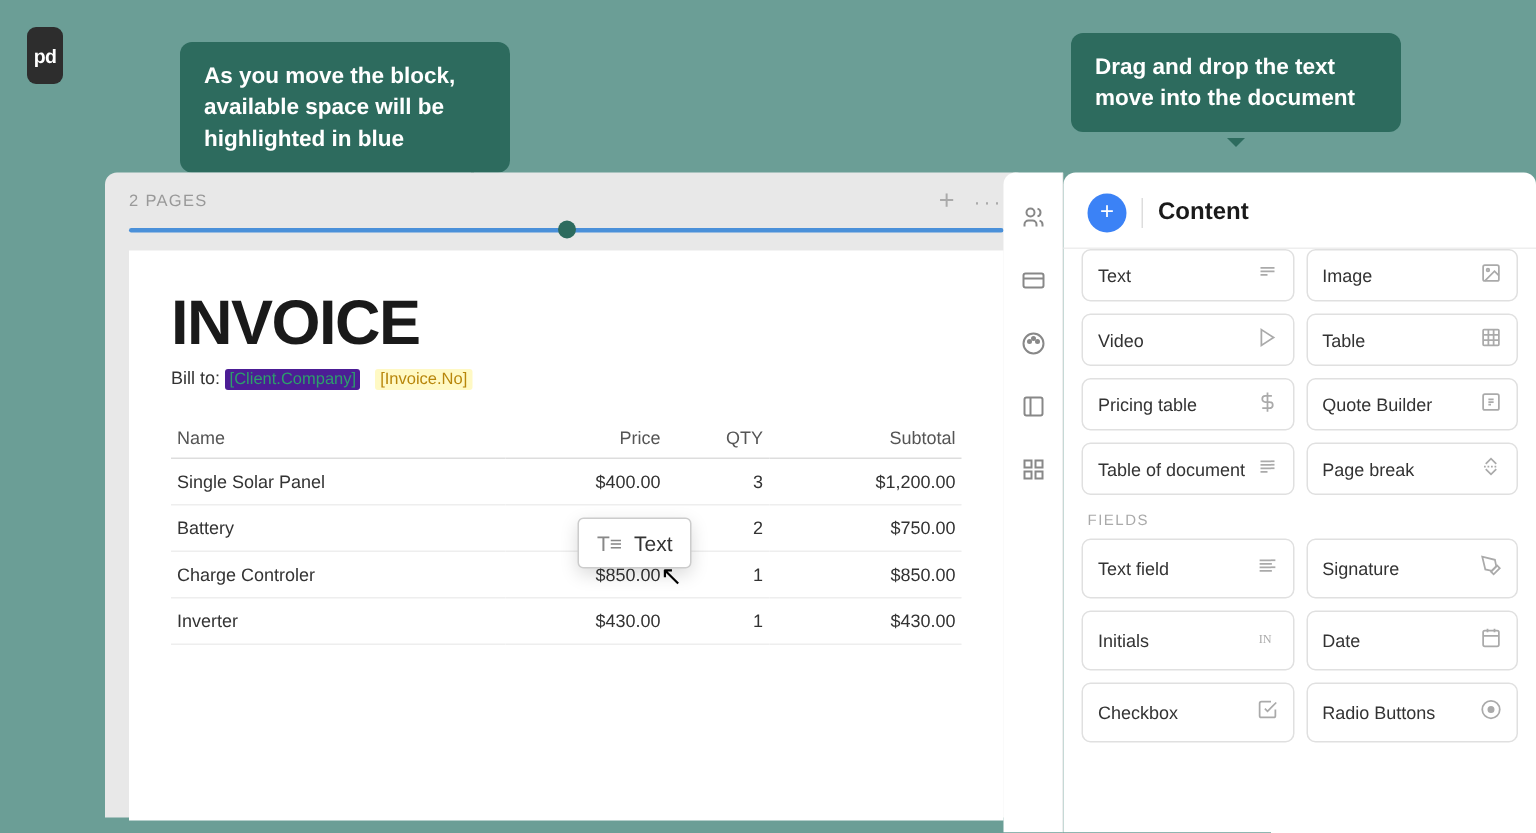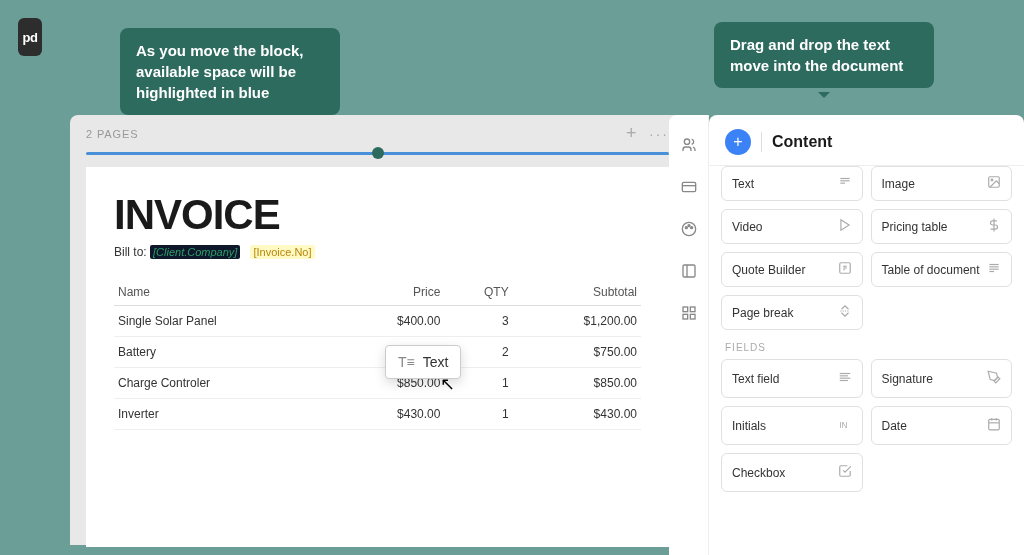--- a/index.html
+++ b/index.html
@@ -167,25 +167,24 @@
       letter-spacing: -1px;
       margin-bottom: 6px;
     }
     .bill-to {
       font-size: 12px;
       color: #333;
       margin-bottom: 20px;
     }
     .bill-to span.highlight-green {
       color: #2d9e6b;
-      background: #0f172a;
+      background: #4c1d95;
       padding: 1px 3px;
       border-radius: 2px;
       font-size: 11px;
-      font-style: italic;
     }
     .bill-to span.highlight-yellow {
       color: #b8860b;
       background: #fff9c4;
       padding: 1px 3px;
       border-radius: 2px;
       font-size: 11px;
     }
 
     
@@ -358,21 +357,21 @@
       border-radius: 6px;
       padding: 10px 10px;
       display: flex;
       align-items: center;
       justify-content: space-between;
       font-size: 12.5px;
       color: #333;
       cursor: pointer;
     }
     .field-item .field-label { font-weight: 500; font-size: 12px; }
-    .field-item .field-icon { color: #aaa; font-size: 13px; }
+    .field-item .field-icon { color: #aaa; font-size: 13px; font-family: Liberation Serif, serif; }
 
     .panel-scroll {
       overflow-y: auto;
       flex: 1;
     }
   </style>
 </head>
 <body>
 
 <div class="logo">
@@ -522,20 +521,30 @@
               <polyline points="21 15 16 10 5 21"></polyline>
             </svg></span>
     </div>
         <div class="block-item">
       <span class="block-label">Video</span>
       <span class="block-icon"><svg width="14" height="14" viewBox="0 0 24 24" fill="none" stroke="#aaa" stroke-width="2">
               <polygon points="5 3 19 12 5 21 5 3"></polygon>
             </svg></span>
     </div>
         <div class="block-item">
+      <span class="block-label">Table</span>
+      <span class="block-icon"><svg width="14" height="14" viewBox="0 0 24 24" fill="none" stroke="#aaa" stroke-width="2">
+              <rect x="3" y="3" width="18" height="18" rx="1"></rect>
+              <line x1="3" y1="9" x2="21" y2="9"></line>
+              <line x1="3" y1="15" x2="21" y2="15"></line>
+              <line x1="9" y1="3" x2="9" y2="21"></line>
+              <line x1="15" y1="3" x2="15" y2="21"></line>
+            </svg></span>
+    </div>
+        <div class="block-item">
       <span class="block-label">Pricing table</span>
       <span class="block-icon"><svg width="14" height="14" viewBox="0 0 24 24" fill="none" stroke="#aaa" stroke-width="2">
               <line x1="12" y1="1" x2="12" y2="23"></line>
               <path d="M17 5H9.5a3.5 3.5 0 0 0 0 7h5a3.5 3.5 0 0 1 0 7H6"></path>
             </svg></span>
     </div>
         <div class="block-item">
       <span class="block-label">Quote Builder</span>
       <span class="block-icon"><svg width="14" height="14" viewBox="0 0 24 24" fill="none" stroke="#aaa" stroke-width="2">
               <rect x="3" y="3" width="18" height="18" rx="2"></rect>
@@ -595,15 +604,22 @@
               <line x1="3" y1="10" x2="21" y2="10"></line>
             </svg></span>
     </div>
         <div class="field-item">
       <span class="field-label">Checkbox</span>
       <span class="field-icon"><svg width="14" height="14" viewBox="0 0 24 24" fill="none" stroke="#aaa" stroke-width="2">
               <polyline points="9 11 12 14 22 4"></polyline>
               <path d="M21 12v7a2 2 0 0 1-2 2H5a2 2 0 0 1-2-2V5a2 2 0 0 1 2-2h11"></path>
             </svg></span>
     </div>
+        <div class="field-item">
+      <span class="field-label">Radio Buttons</span>
+      <span class="field-icon"><svg width="14" height="14" viewBox="0 0 24 24" fill="none" stroke="#aaa" stroke-width="2">
+              <circle cx="12" cy="12" r="10"></circle>
+              <circle cx="12" cy="12" r="3" fill="#aaa"></circle>
+            </svg></span>
+    </div>
       </div>
   </div>
 </div>
 
 </body></html>

